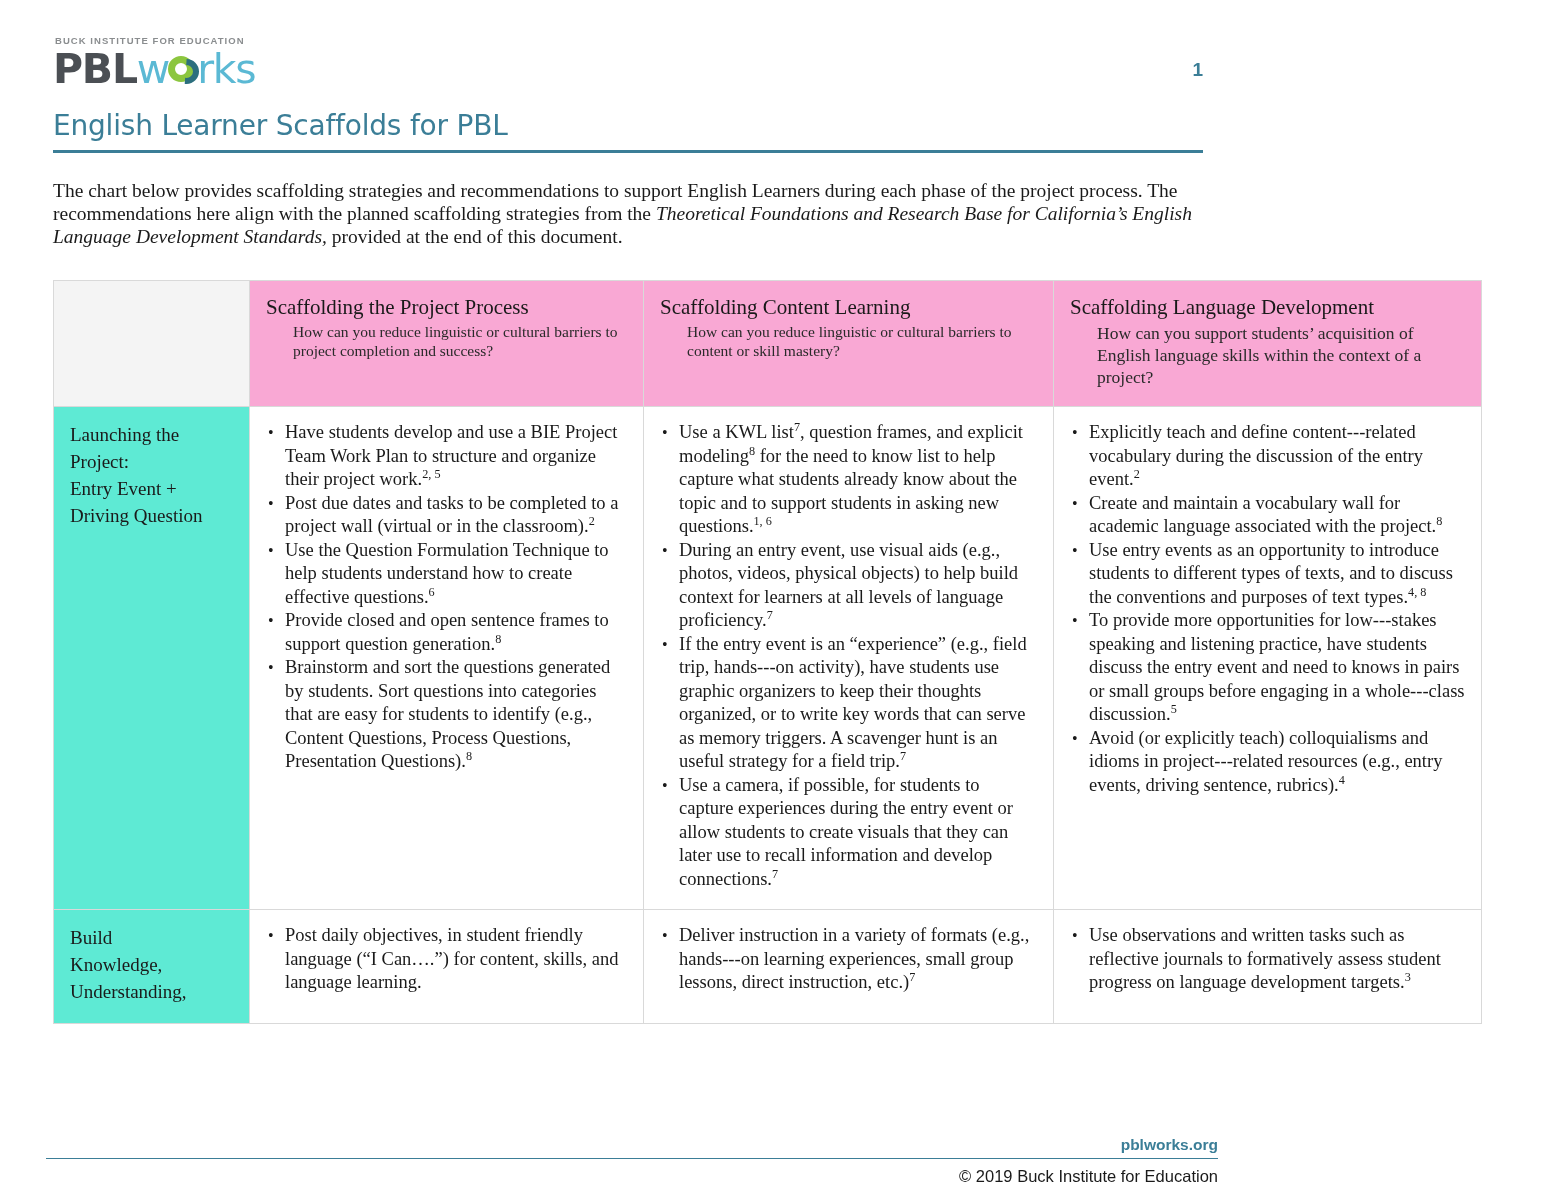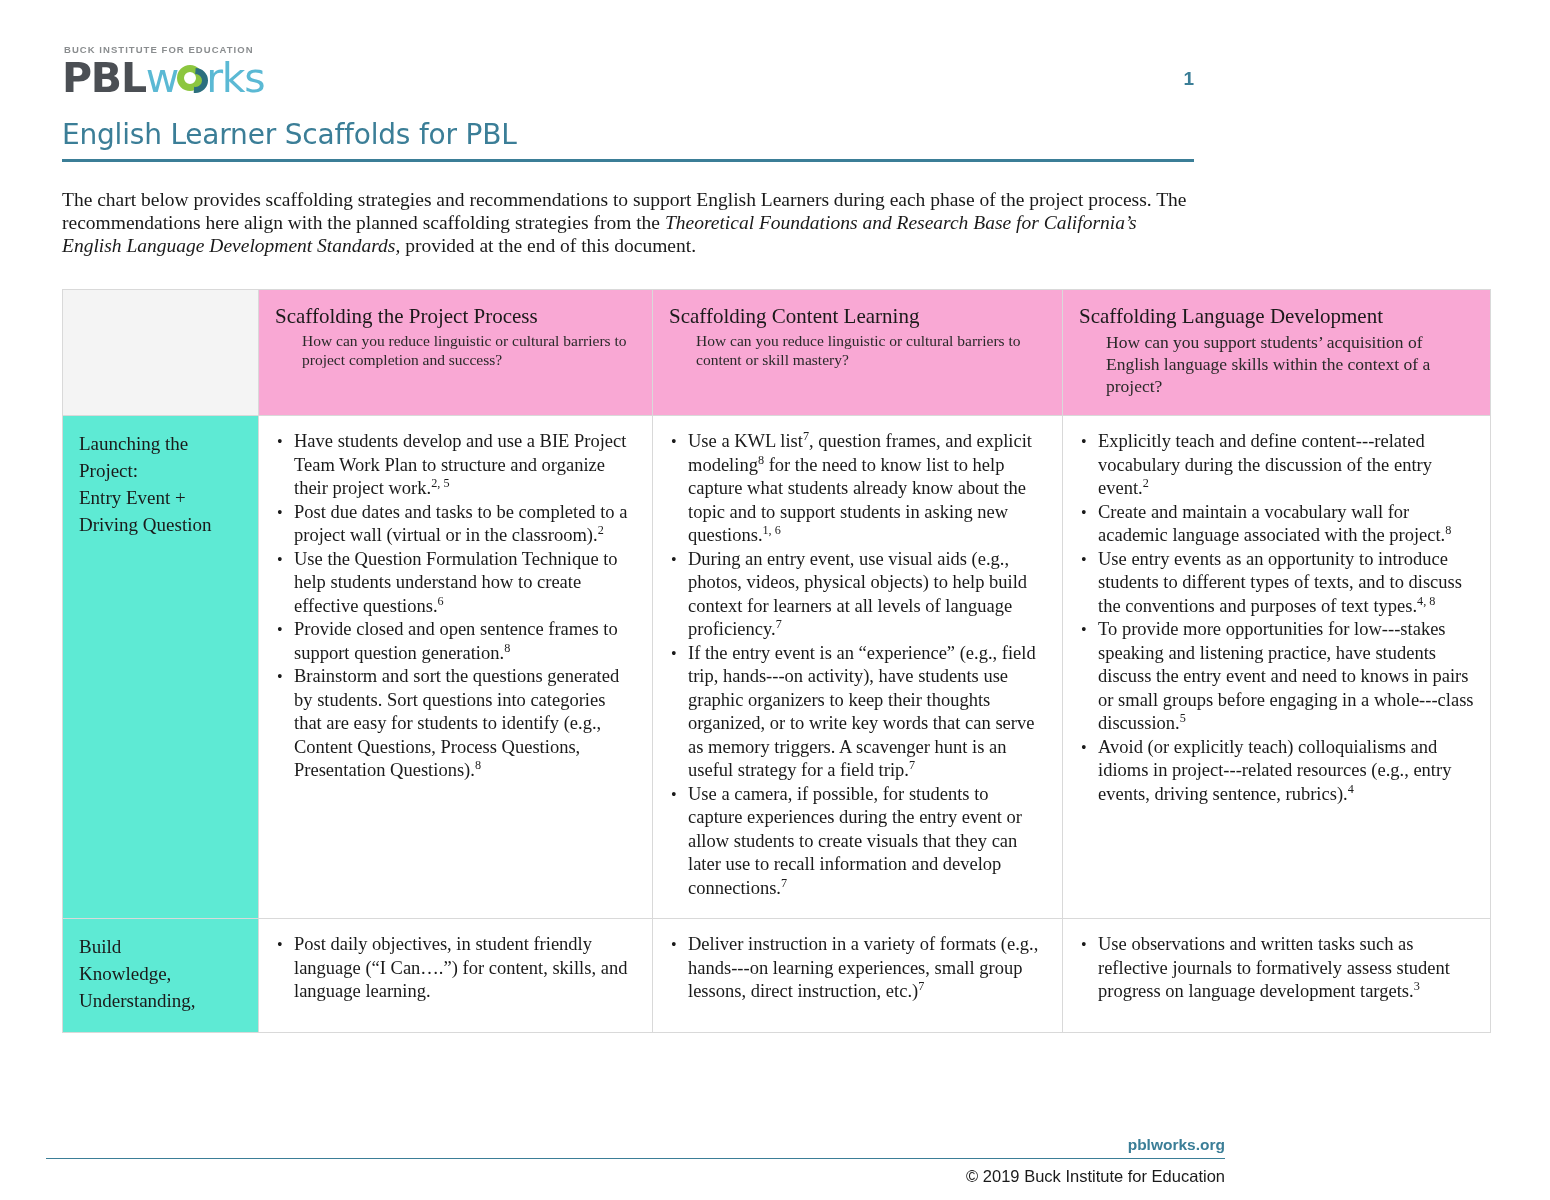--- a/index.html
+++ b/index.html
@@ -13,21 +13,21 @@
     font-family: "Liberation Serif", serif;
     color: #1a1a1a;
     position: relative;
     overflow: hidden;
   }
 
   .page {
     position: relative;
     width: 1282px;
     height: 1200px;
-    padding: 16px;
+    padding: 7px;
     box-sizing: border-box;
   }
 
   
   .header {
     position: relative;
     padding: 26px 72px 0 46px;
     height: 92px;
     box-sizing: border-box;
   }
@@ -194,21 +194,21 @@
   sup {
     font-size: 0.66em;
     vertical-align: super;
     line-height: 0;
   }
 
   
   .footer {
     position: absolute;
     left: 46px;
-    right: 57px;
+    right: 64px;
     bottom: 14px;
   }
   .footer-link {
     text-align: right;
     font-family: "Liberation Sans", sans-serif;
     font-size: 15.5px;
     font-weight: 700;
     color: #3b7e97;
     margin-bottom: 4px;
     text-decoration: none;

